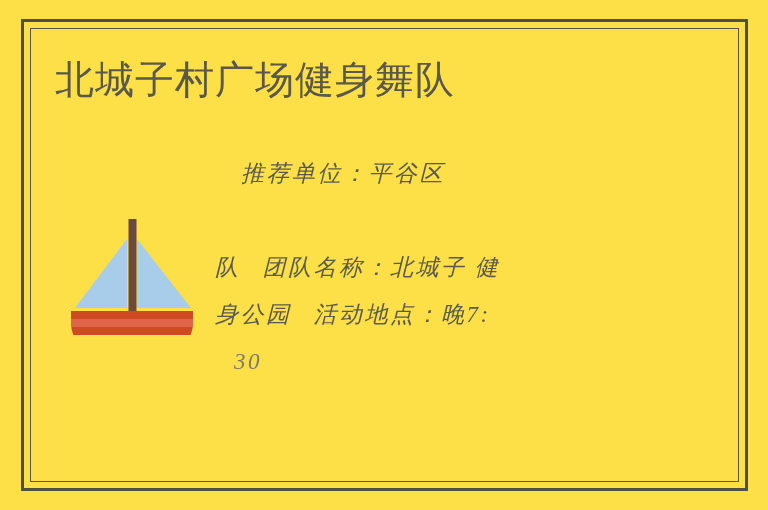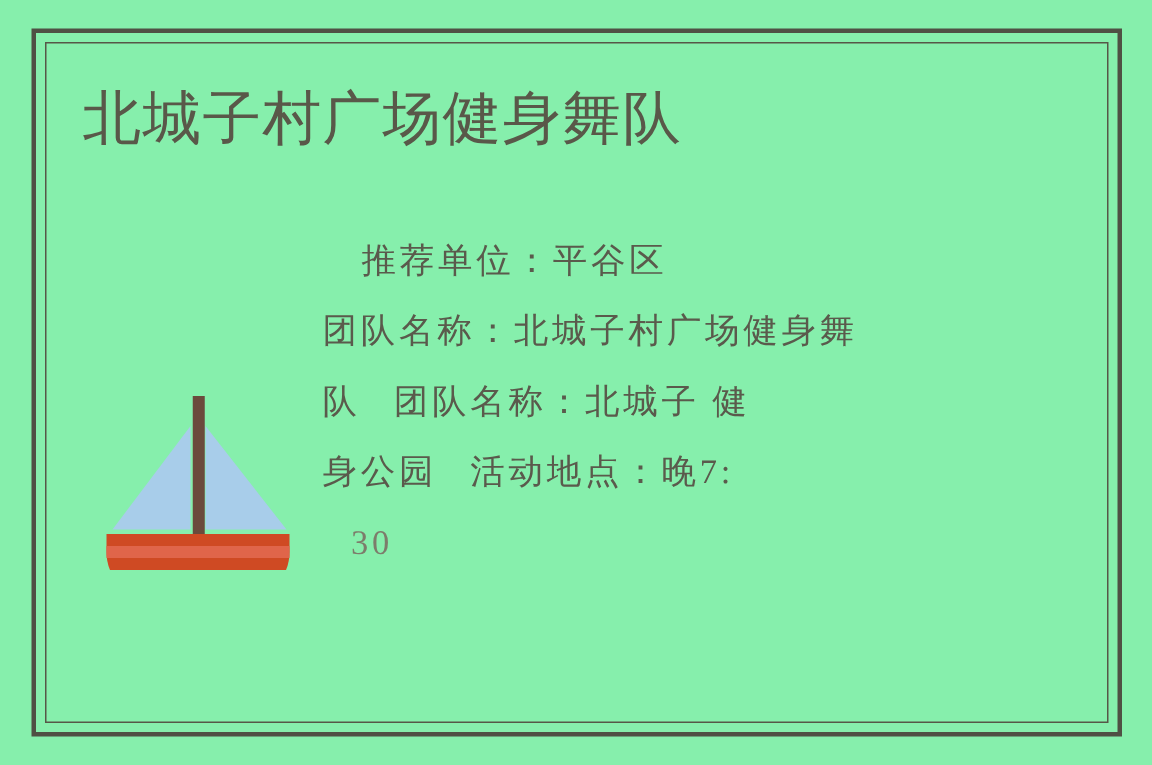--- a/index.html
+++ b/index.html
@@ -12,21 +12,21 @@
     height: 510px;
     background: #fdfcf2;
     font-family: "Liberation Sans", "DejaVu Sans", sans-serif;
     overflow: hidden;
   }
 
   .page {
     position: relative;
     width: 768px;
     height: 510px;
-    background: #86efac;
+    background: #fde047;
     box-sizing: border-box;
   }
 
   
   .frame-outer {
     position: absolute;
     left: 21px;
     top: 19px;
     width: 727px;
     height: 472px;
@@ -58,21 +58,22 @@
     white-space: nowrap;
   }
 
   
   .content {
     position: absolute;
     left: 55px;
     top: 150px;
     width: 660px;
     display: flex;
-    align-items: flex-end;
+    align-items: center;
+    font-style: italic;
   }
 
   .boat-wrap {
     width: 150px;
     flex: 0 0 150px;
     padding-top: 8px;
     display: flex;
     justify-content: center;
   }
 
@@ -129,20 +130,20 @@
 
           <path d="M6,106 L128,106 L128,118 Q128,152 67,152 Q6,152 6,118 Z" fill="#cf4a23"></path>
 
           <rect x="6" y="114" width="122" height="8" fill="#e0654a"></rect>
         </svg>
       </span>
     </div>
 
     <div class="body-text">
       <span class="indent"></span><span>推荐单位：平谷区</span><br>
-      <span>团队名称：北城子村广场健身舞</span><br>
+      <br>
       <span>队</span><span class="gap"></span><span>团队名称：北城子 健</span><br>
       <span>身公园</span><span class="gap"></span><span>活动地点：晚7:</span><br>
       <span class="trailing-num">30</span>
     </div>
 
   </div>
 </div>
 
 </body></html>

